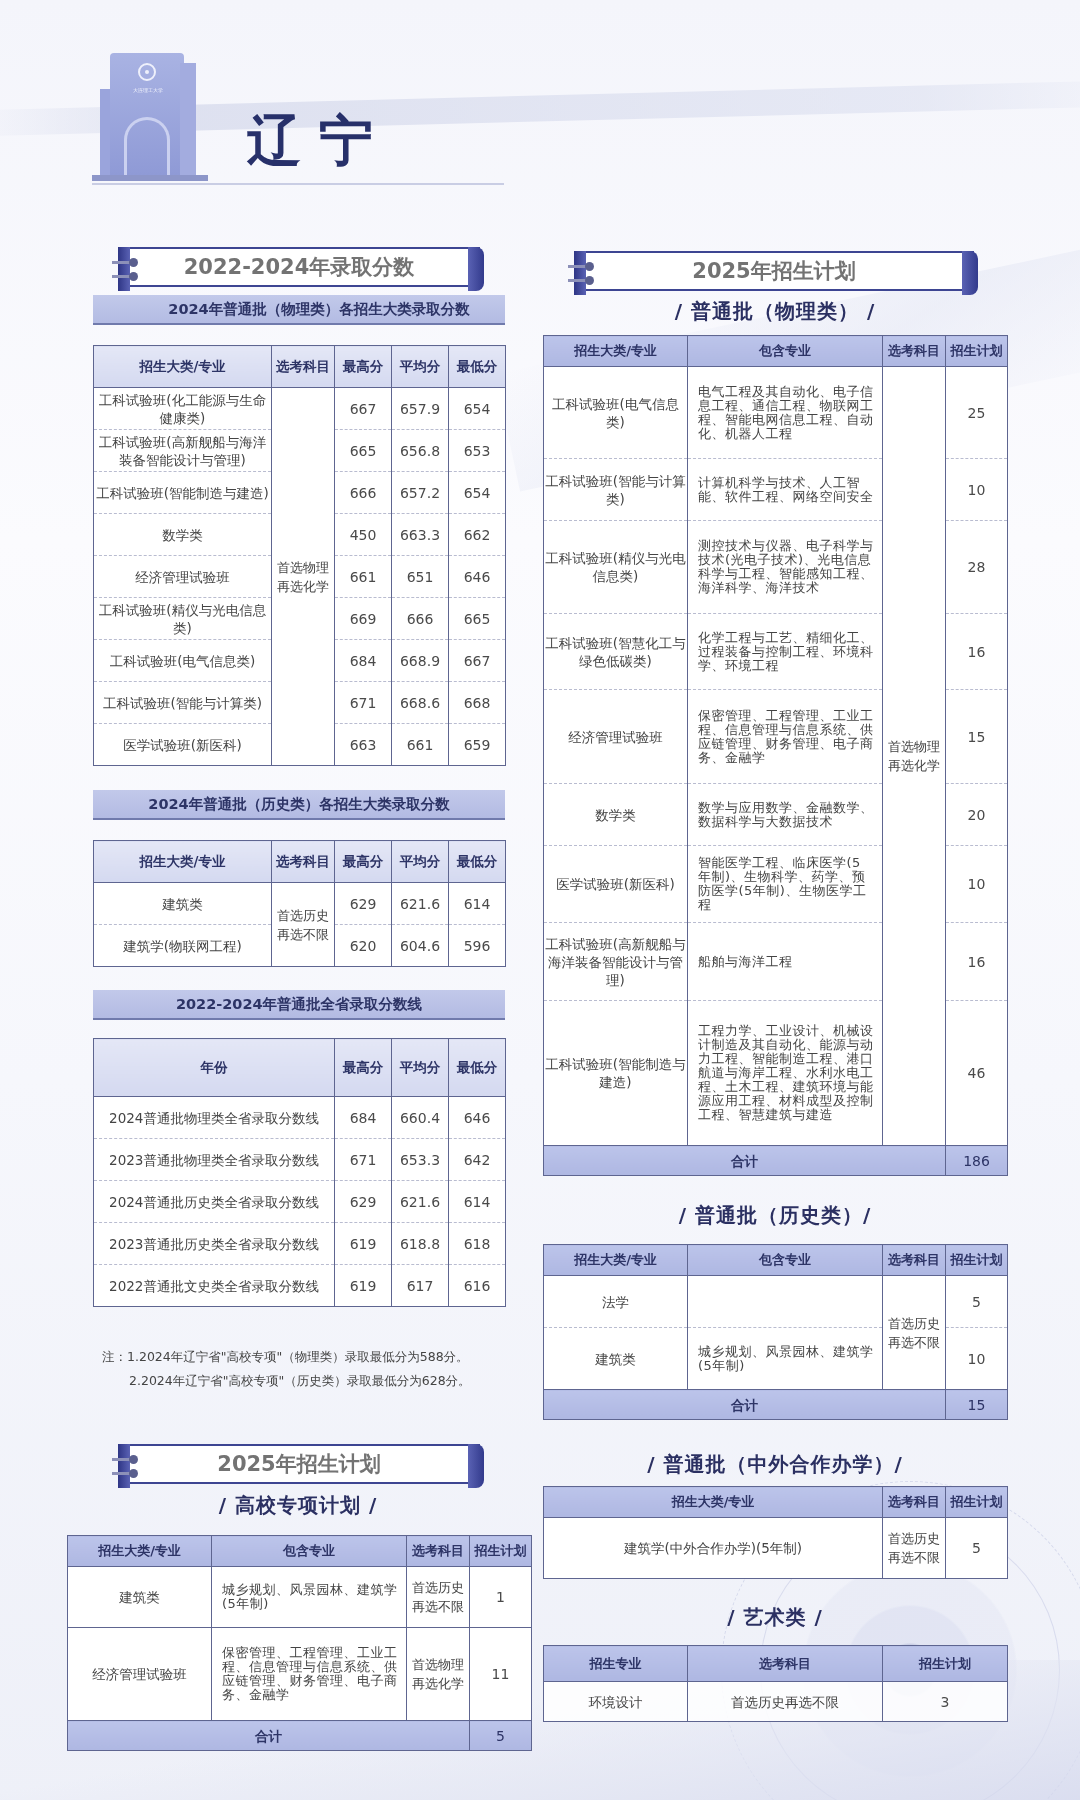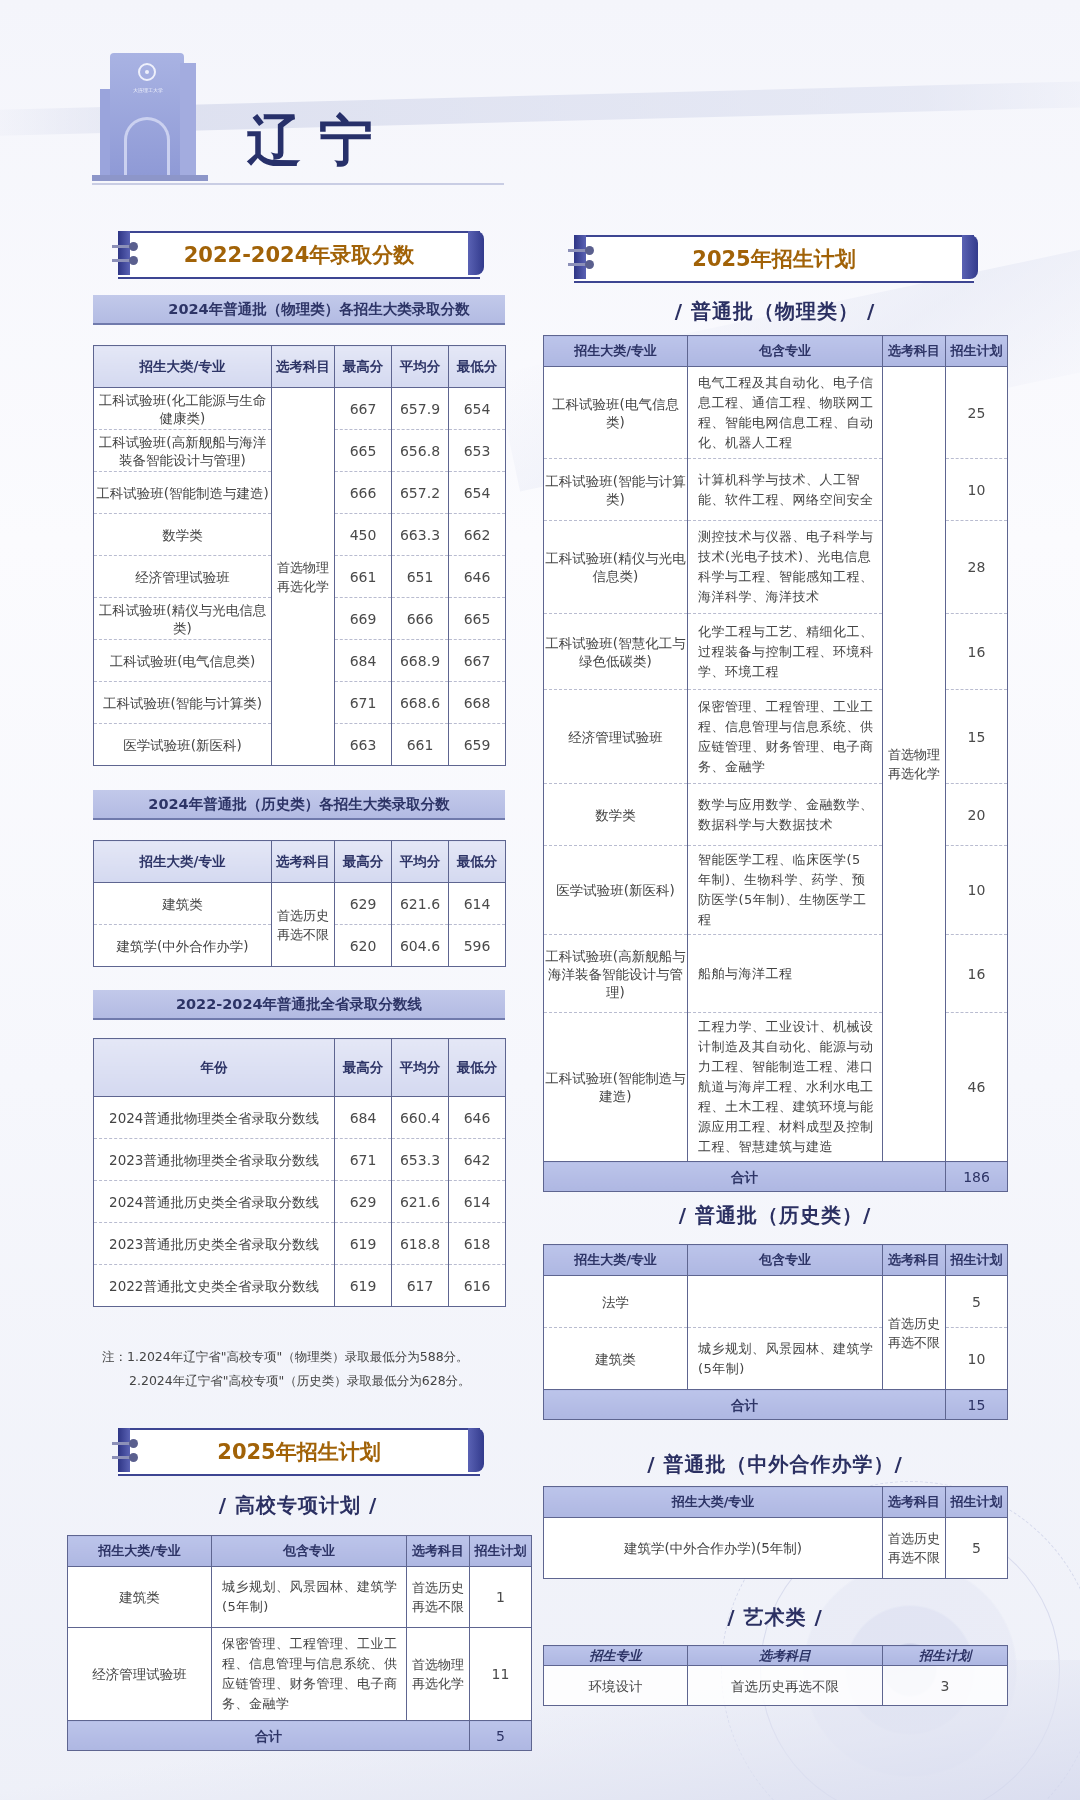--- a/index.html
+++ b/index.html
@@ -51,24 +51,24 @@
   .bld-base { position: absolute; left: 0; top: 122px; width: 116px; height: 6px; background: #8d96c9; }
   .bld-text { position: absolute; left: 36px; top: 34px; width: 40px; font-size: 5px; color:#eef0fb; text-align:center; }
   .title-province {
     position: absolute; left: 155px; top: 52px; font-size: 54px; font-weight: bold;
     color: #27306a; letter-spacing: 18px;
   }
   .header-line { position: absolute; left: 0; top: 130px; width: 412px; height: 2px; background: #c9cde4; }
 
   
   .banner {
-    position: absolute; height: 48px; background: #fff;
+    position: absolute; height: 40px; background: #fff;
     border: 2px solid #3d4592; border-left: none; border-right: none;
     display: flex; align-items: center; justify-content: center;
-    font-size: 21px; font-weight: bold; color: #a16207;
+    font-size: 21px; font-weight: bold; color: #737373; margin-top: 16px;
   }
   .banner::before {
     content: ""; position: absolute; left: 0; top: -2px; width: 12px; height: 44px;
     background: linear-gradient(90deg, #2e3585, #5a62b4);
   }
   .banner::after {
     content: ""; position: absolute; right: -4px; top: -2px; width: 16px; height: 44px;
     background: linear-gradient(90deg, #5a62b4, #323a8c); border-radius: 0 8px 8px 0;
   }
   .ring { position: absolute; left: -6px; width: 22px; height: 3px; background: #8c90b8; }
@@ -92,21 +92,21 @@
   th, td { border-left: 1.5px solid #5e6590; border-right: 1.5px solid #5e6590; text-align: center; vertical-align: middle; }
   th {
     background: linear-gradient(180deg, #e4e7f6, #d4d9f0);
     color: #2d3466; font-weight: bold; font-size: 13.5px;
     border-top: 1.5px solid #5e6590; border-bottom: 1.5px solid #5e6590;
   }
   td { font-size: 13.5px; color: #444; line-height: 18px; border-top: 1px dashed #b9bcd0; }
   tbody tr:first-child td { border-top: none; }
   table { border-bottom: 1.5px solid #5e6590; }
   td.num { font-size: 14px; color: #4a4a4a; }
-  td.majors { text-align: left; padding: 4px 8px 4px 10px; font-size: 13px; line-height: 20px; letter-spacing: 0.5px; }
+  td.majors { text-align: left; padding: 4px 8px 4px 10px; font-size: 13px; line-height: 14px; letter-spacing: 0.5px; }
   td.solid-top { border-top: 1.5px solid #5e6590; }
   .plan th { background: linear-gradient(180deg, #bcc4ea, #aeb7e2); font-size: 13px; }
   tr.total td { background: linear-gradient(180deg, #bcc4ea, #aeb7e2); color: #2d3466; font-weight: bold; border-top: 1.5px solid #5e6590; height: 30px; }
   tr.total td.num { font-weight: normal; }
   td.subj { font-size: 13px; line-height: 19px; }
 
   .notes { position: absolute; left: 102px; top: 1345px; font-size: 12.5px; color: #444; line-height: 24px; }
   .notes .n2 { padding-left: 27px; }
 </style>
 </head>
@@ -236,21 +236,21 @@
     </thead>
   <tbody>
     <tr style="height:42px;">
         <td>建筑类</td>
         <td rowspan="2" class="subj">首选历史再选不限</td>
         <td class="num">629</td>
         <td class="num">621.6</td>
         <td class="num">614</td>
       </tr>
     <tr style="height:42px;">
-        <td>建筑学(中外合作办学)</td>
+        <td>建筑学(物联网工程)</td>
         <td class="num">620</td>
         <td class="num">604.6</td>
         <td class="num">596</td>
       </tr>
   </tbody>
 </table>
 
 <div class="strip" style="left:93px; top:990px; width:412px;">2022-2024年普通批全省录取分数线</div>
 
 <table style="left:93px; top:1038px; width:412px;">
@@ -489,21 +489,21 @@
 
 <div class="slash-h" style="left:543px; top:1604px; width:464px;">/  艺术类  /</div>
 
 <table class="plan" style="left:543px; top:1645px; width:464px; background: rgba(255,255,255,0.85);">
   <colgroup>
       <col style="width:144px">
       <col style="width:195px">
       <col style="width:125px">
     </colgroup>
   <thead>
-      <tr style="height:20px;font-style:italic;">
+      <tr style="height:36px;">
     <th>招生专业</th>
         <th>选考科目</th>
     <th>招生计划</th>
   </tr>
     </thead>
   <tbody>
     <tr style="height:40px;">
         <td>环境设计</td>
         <td>首选历史再选不限</td>
         <td class="num">3</td>

